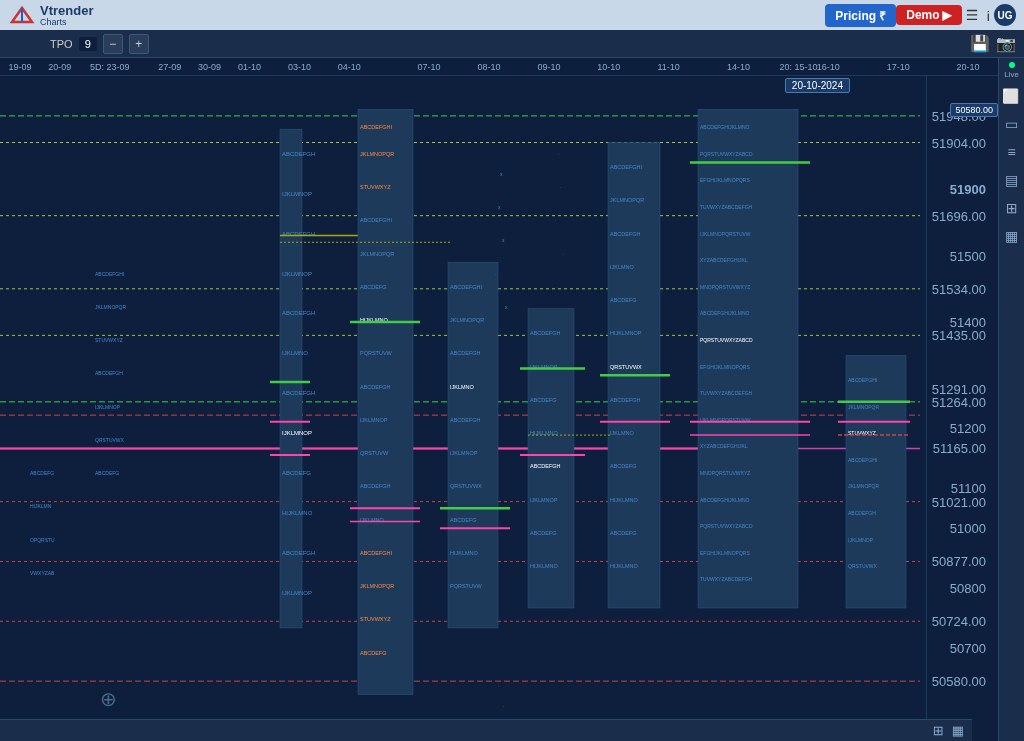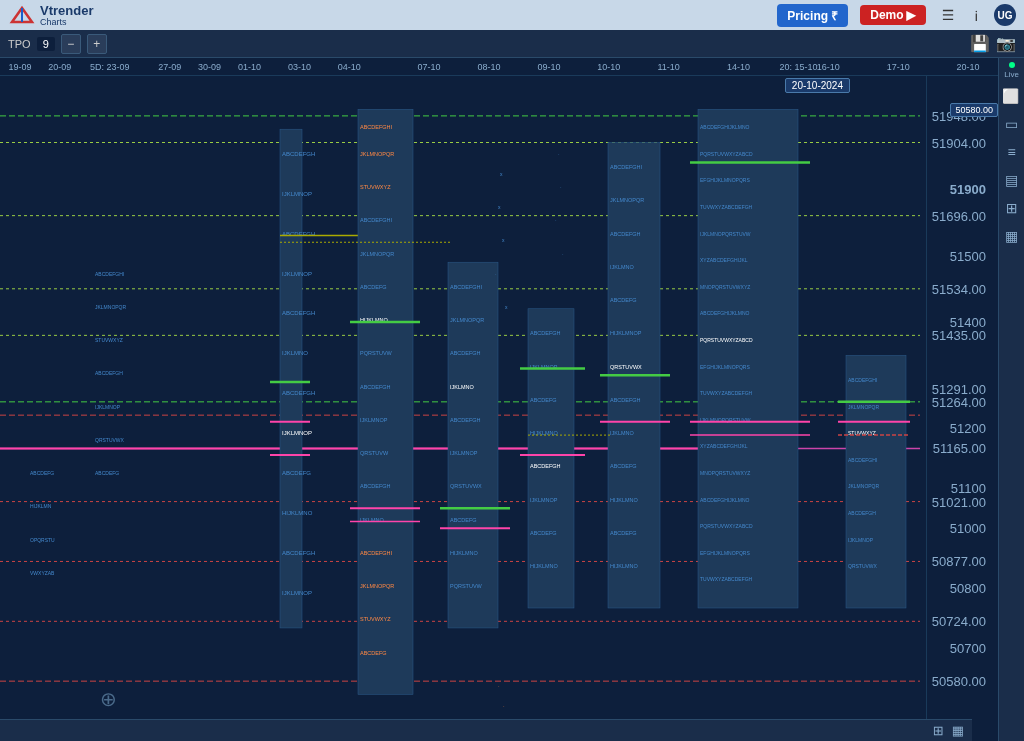--- a/index.html
+++ b/index.html
@@ -36,21 +36,21 @@
       font-size: 9px;
       color: #1a3a6a;
     }
     #logo-icon {
       width: 28px;
       height: 22px;
     }
     #header-right {
       display: flex;
       align-items: center;
-      gap: 12px;
+      gap: 0;
     }
     .header-btn {
       padding: 3px 10px;
       border-radius: 4px;
       font-size: 12px;
       font-weight: bold;
       cursor: pointer;
       border: none;
     }
     #pricing-btn {
@@ -92,20 +92,21 @@
       background: #1a2d4a;
       display: flex;
       align-items: center;
       padding: 0 8px;
       gap: 6px;
       border-bottom: 1px solid #2a4a6a;
     }
     #tpo-label {
       font-size: 11px;
       color: #ccc;
+      margin-left: 42px;
     }
     #tpo-num {
       font-size: 11px;
       color: #fff;
       background: #0d1f3c;
       padding: 1px 6px;
       border-radius: 2px;
     }
     .toolbar-icon-btn {
       background: #2a3d5a;

